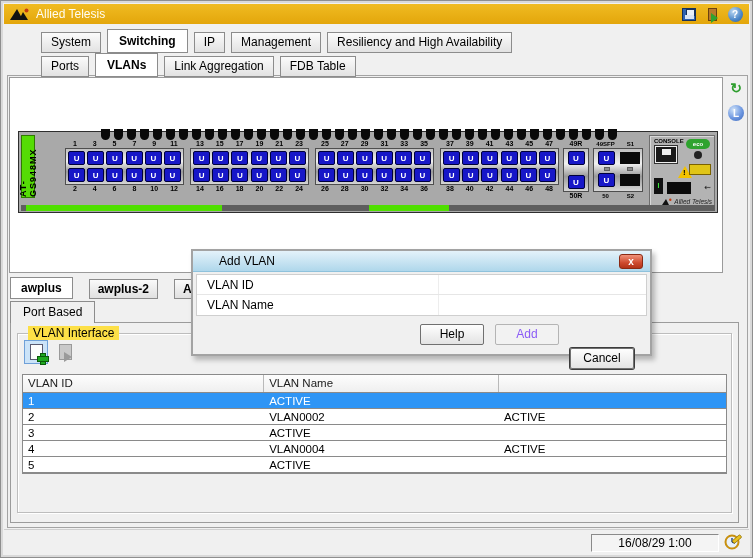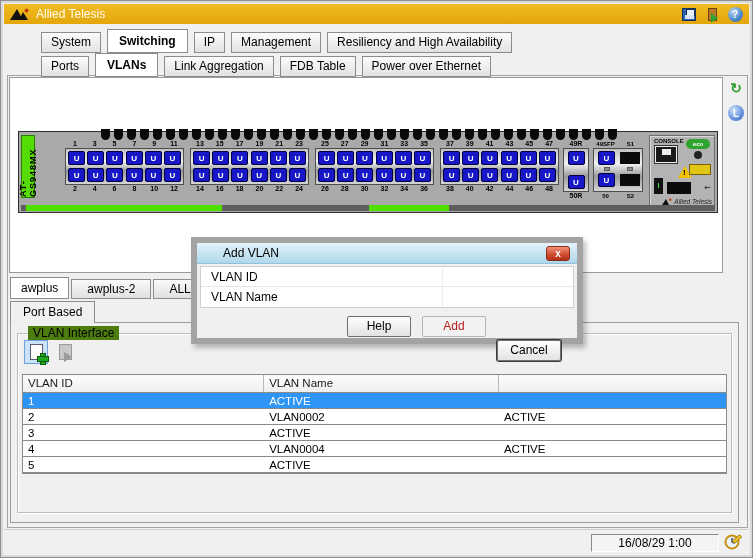--- a/index.html
+++ b/index.html
@@ -85,29 +85,29 @@
   .warn-label{ position:absolute; right:3px; top:28px; width:22px; height:11px; background:#E0C517; border:1px solid #7A6200;}
   .pwr{ position:absolute; left:4px; top:42px; width:9px; height:16px; background:#111; color:#39E639;
     font-size:7px; font-weight:bold; text-align:center; line-height:16px;}
   .usb{ position:absolute; left:17px; top:46px; width:24px; height:12px; background:#0B0B0B;}
   .usb-sym{ position:absolute; right:3px; top:47px; font-size:8px; color:#222;}
   .mini-brand{ position:absolute; right:2px; bottom:1px; font-size:6.5px; font-style:italic; color:#222; display:flex; align-items:center; gap:2px;}
   .bottom-strip{ position:absolute; left:2px; right:2px; bottom:1px; height:6px; background:#5E5E5E;}
   .bottom-strip .seg{ position:absolute; top:0; height:6px; background:#4FE000;}
 
   
-  .devtabs{ position:absolute; left:2px; top:201px; display:flex; gap:2px; align-items:flex-end; z-index:2;}
-  .devtab{ background:linear-gradient(#FAFAFA,#E0E0E0); border:1px solid #8C8C8C; padding:2px 15px; cursor:pointer;}
+  .devtabs{ position:absolute; left:2px; top:201px; display:flex; gap:16px; align-items:flex-end; z-index:2;font-weight:bold;}
+  .devtab{ background:linear-gradient(#FAFAFA,#E0E0E0); border:1px solid #8C8C8C; padding:2px 8px; cursor:pointer;}
   .devtab.selected{ background:#FFF; padding:3px 10px;}
   .pb-tab{ position:absolute; left:2px; top:225px; z-index:2; background:#F0F0F0;
     border:1px solid #8C8C8C; border-bottom:none; padding:3px 12px 4px; cursor:pointer;}
   .page{ position:absolute; left:2px; top:246px; width:729px; height:201px; border:1px solid #9B9B9B; background:#F0F0F0;}
   .groupbox{ position:absolute; left:6px; top:10px; width:715px; height:180px;
     border:1px solid #BDBDBD; box-shadow:1px 1px 0 #FFF, inset 1px 1px 0 #FFF;}
-  .groupbox .legend{ position:absolute; left:10px; top:-8px; background:#4d7c0f; padding:0 5px; font-size:12px;}
+  .groupbox .legend{ position:absolute; left:10px; top:-8px; background:#fde047; padding:0 5px; font-size:12px;}
   .toolbar{ position:absolute; left:6px; top:6px; display:flex; gap:5px;}
   .tool-btn{ width:24px; height:24px; display:flex; align-items:center; justify-content:center; cursor:pointer;}
   .tool-btn.active{ background:#CBE3F8; border:1px solid #6FA0D8;}
   .doc-ic{ position:relative; width:13px; height:16px; background:#FDFDFD; border:1px solid #5A5A70;}
   .doc-ic .plus{ position:absolute; right:-5px; bottom:-4px; width:10px; height:10px;}
   .doc-ic .plus:before{content:""; position:absolute; left:3px; top:0; width:4px; height:10px; background:#1FA81F; border:1px solid #0A5A0A;}
   .doc-ic .plus:after{content:""; position:absolute; left:0; top:3px; width:10px; height:4px; background:#1FA81F; border:1px solid #0A5A0A;}
   .doc-ic.disabled{ background:#C9C9C9; border-color:#9A9A9A;}
   .doc-ic.disabled .arrow{ position:absolute; right:-6px; bottom:-3px; width:0; height:0;
     border:5px solid transparent; border-left:8px solid #9A9A9A;}
@@ -116,37 +116,37 @@
   .vtable{ position:absolute; left:4px; top:40px; width:705px; border:1px solid #8A8A8A; background:#fff;}
   .thead{ display:flex; height:18px; background:linear-gradient(#FDFDFD,#EFEFEF); border-bottom:1px solid #8A8A8A;}
   .thead .tcell{ border-right:1px solid #B9B9B9; color:#1A1A1A;}
   .trow{ display:flex; height:16px; border-bottom:1px solid #8A8A8A; background:#fff; cursor:pointer;}
   .trow:last-child{ border-bottom:1px solid #8A8A8A;}
   .trow.selected{ background:#2E95F5; color:#fff;}
   .tcell{ padding:1px 5px; font-size:11.5px; line-height:14px; overflow:hidden; white-space:nowrap;}
   .c0{ flex:0 0 34.3%;} .c1{ flex:0 0 33.4%;} .c2{ flex:1;}
 
   
-  .dialog{ position:absolute; left:190px; top:236px; width:392px; height:107px; z-index:10;
-    background:#F0F0F0; border:6px solid #a3a3a3; box-shadow:3px 4px 5px rgba(0,0,0,0.25);}
+  .dialog{ position:absolute; left:190px; top:248px; width:461px; height:107px; z-index:10;
+    background:#F0F0F0; border:2px solid #a3a3a3; box-shadow:3px 4px 5px rgba(0,0,0,0.25);}
   .dlg-title{ height:21px; background:linear-gradient(#E4F2FA,#AFD7EB); border-bottom:1px solid #8FC2DC;
     display:flex; align-items:center; padding-left:26px; font-size:12px;}
   .dlg-close{ position:absolute; right:7px; top:3px; width:24px; height:15px; border-radius:3px;
     background:linear-gradient(#F0927A,#CE4A2E 60%,#B23318); border:1px solid #8A2A14;
     color:#fff; font-size:10px; font-weight:bold; line-height:13px; text-align:center; cursor:pointer;}
   .dlg-body{ background:#fff; border:1px solid #CFCFCF; margin:2px 3px 0;}
   .f-row{ height:20px; display:flex; border-bottom:1px solid #E6E6E6;}
   .f-row:last-child{ border-bottom:none;}
   .f-label{ flex:0 0 242px; padding-left:10px; display:flex; align-items:center; border-right:1px solid #EDEDED;}
   .f-value{ flex:1; cursor:text;}
   .dlg-footer{ height:37px; display:flex; justify-content:flex-end; align-items:center; gap:11px; padding-right:16px;}
   .btn{ width:64px; height:21px; background:linear-gradient(#FEFEFE,#E3E3E3); border:1px solid #707070;
     border-radius:2px; font-size:12px; text-align:center; line-height:19px; cursor:pointer;}
   .btn.default{ box-shadow:0 0 0 1px #3C3C3C;margin-top:48px;}
-  .btn.disabled{ color:#b91c1c; border-color:#B4B4B4; background:#F2F2F2;}
+  .btn.disabled{ color:#8b5cf6; border-color:#B4B4B4; background:#F2F2F2;}
 
   
   .footer{ position:absolute; left:3px; right:3px; bottom:3px; height:25px; background:#F0F0F0; border-top:1px solid #CFCFCF;}
   .time-box{ position:absolute; right:30px; top:4px; width:128px; height:18px; background:#F4F4F4;
     border:1px solid; border-color:#8A8A8A #FFF #FFF #8A8A8A; text-align:center; line-height:16px; font-size:12px;}
   .clock-ic{ position:absolute; right:7px; top:3px; width:18px; height:18px; cursor:pointer;}
 </style>
 </head>
 <body>
 
@@ -178,21 +178,20 @@
     <span class="tab">IP</span>
     <span class="tab">Management</span>
     <span class="tab">Resiliency and High Availability</span>
   </div>
 
   <div class="tabrow sub">
     <span class="tab">Ports</span>
     <span class="tab selected">VLANs</span>
     <span class="tab">Link Aggregation</span>
     <span class="tab">FDB Table</span>
-    <span class="tab">Power over Ethernet</span>
   </div>
 
   <div class="frame">
 
     <div class="switch-panel">
       <div class="switch">
         <div class="led-row" id="led-row">
             <div class="led"></div>
             <div class="led"></div>
             <div class="led"></div>

